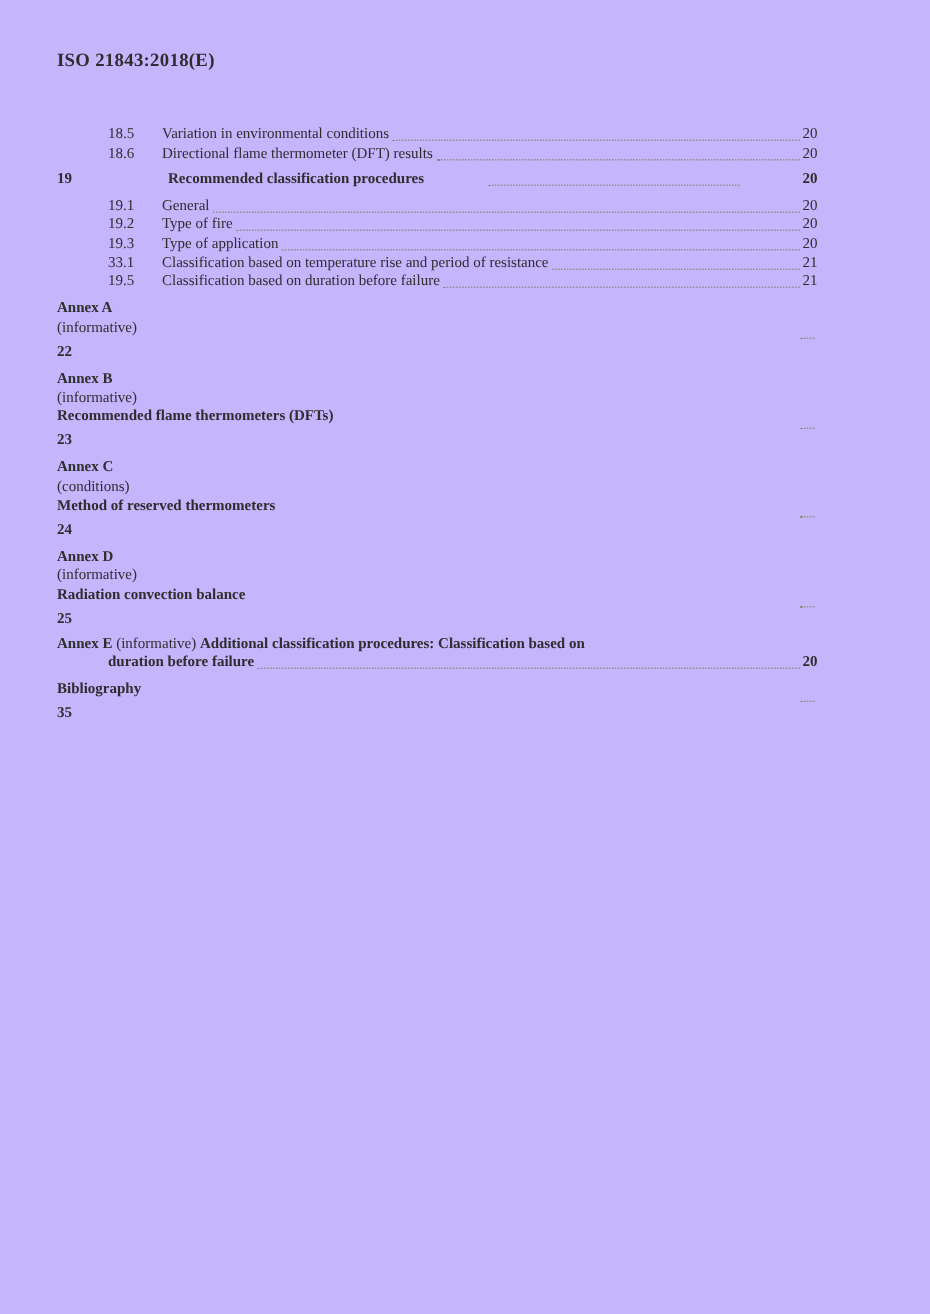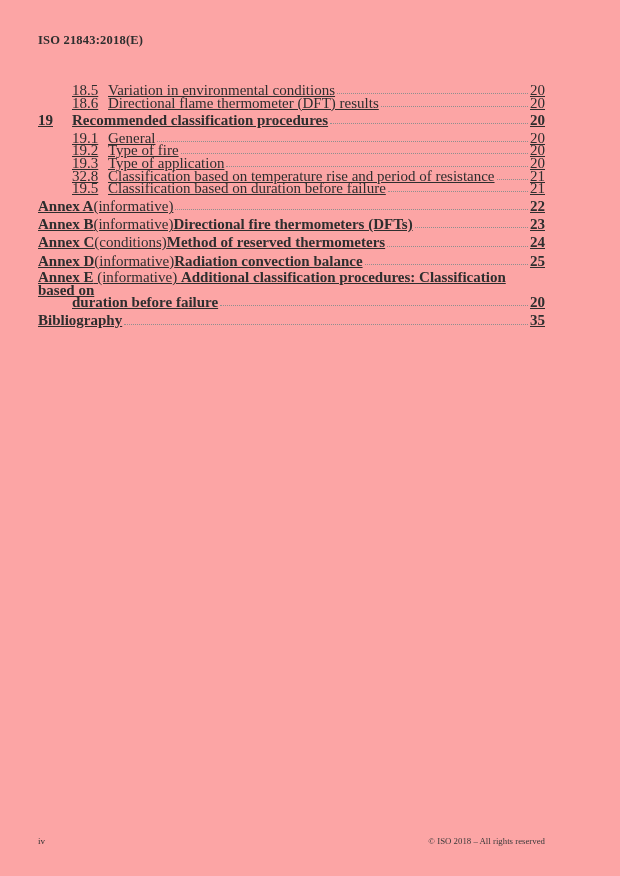--- a/index.html
+++ b/index.html
@@ -4,60 +4,59 @@
 <style>
   * { margin: 0; padding: 0; box-sizing: border-box; }
   html, body { width: 620px; height: 876px; }
   body {
     background: #ffffff;
     font-family: "Liberation Serif", "DejaVu Serif", serif;
     color: #2e2e2e;
     position: relative;
     overflow: hidden;
   }
-  .page { position: absolute; inset: 0; background: #fca5a5; }
+  .page { position: absolute; inset: 0; background: #c4b5fd; }
 
   .doc-header {
     position: absolute;
     left: 38px;
     top: 33px;
     font-size: 12.5px;
     font-weight: bold;
     letter-spacing: 0.2px;
   }
 
   .toc {
     position: absolute;
     left: 38px;
     top: 84px;
     width: 507px;
-    font-size: 15px;
+    font-size: 10px;
     line-height: 12.6px;
-    text-decoration: underline;
   }
 
   .row { display: flex; align-items: baseline; }
   .row.sub { padding-left: 34px; }
   .num { flex: 0 0 36px; }
 
-  .row.section { margin-top: 5px; margin-bottom: 5px; }
+  .row.section { margin-top: 5px; margin-bottom: 5px; gap: 40px; }
   .row.section .num { flex: 0 0 34px; font-weight: bold; }
   .row.section .title,
   .row.section .pagenum { font-weight: bold; text-align: center; }
 
   .leader {
     flex: 1 1 auto;
     min-width: 10px;
     border-bottom: 1px dotted #8f8f8f;
     align-self: flex-end;
     margin: 0 2px 2.5px 2px;
   }
   .pagenum { flex: 0 0 auto; }
 
-  .row.annex, .row.biblio { margin-top: 5.5px; }
+  .row.annex, .row.biblio { margin-top: 5.5px; flex-direction: column; }
   .row.annex .label,
   .row.annex .title,
   .row.annex .pagenum,
   .row.biblio .title,
   .row.biblio .pagenum { font-weight: bold; }
   .qual { font-weight: normal; }
 
   .annex-multiline { display: block; margin-top: 4px; }
   .annex-multiline .label,
   .annex-multiline .title,
@@ -125,21 +124,21 @@
     </div>
 
     <div class="row sub">
       <span class="num">19.3</span>
       <span class="title">Type of application</span>
       <span class="leader"></span>
       <span class="pagenum">20</span>
     </div>
 
     <div class="row sub">
-      <span class="num">32.8</span>
+      <span class="num">33.1</span>
       <span class="title">Classification based on temperature rise and period of resistance</span>
       <span class="leader"></span>
       <span class="pagenum">21</span>
     </div>
 
     <div class="row sub">
       <span class="num">19.5</span>
       <span class="title">Classification based on duration before failure</span>
       <span class="leader"></span>
       <span class="pagenum">21</span>
@@ -148,21 +147,21 @@
     <div class="row annex">
       <span class="label">Annex A</span>
         <span class="qual"> (informative) </span>
       <span class="leader"></span>
       <span class="pagenum">22</span>
     </div>
 
     <div class="row annex">
       <span class="label">Annex B</span>
         <span class="qual"> (informative) </span>
-        <span class="title">Directional fire thermometers (DFTs)</span>
+        <span class="title">Recommended flame thermometers (DFTs)</span>
       <span class="leader"></span>
       <span class="pagenum">23</span>
     </div>
 
     <div class="row annex">
       <span class="label">Annex C</span>
         <span class="qual"> (conditions) </span>
         <span class="title">Method of reserved thermometers</span>
       <span class="leader"></span>
       <span class="pagenum">24</span>
@@ -188,18 +187,14 @@
     </div>
 
     <div class="row biblio">
       <span class="title">Bibliography</span>
       <span class="leader"></span>
       <span class="pagenum">35</span>
     </div>
 
   </div>
 
-  <div class="doc-footer">
-    <span class="footer-left">iv</span>
-    <span class="footer-right">© ISO 2018 – All rights reserved</span>
-  </div>
 
 </div>
 
 </body></html>

